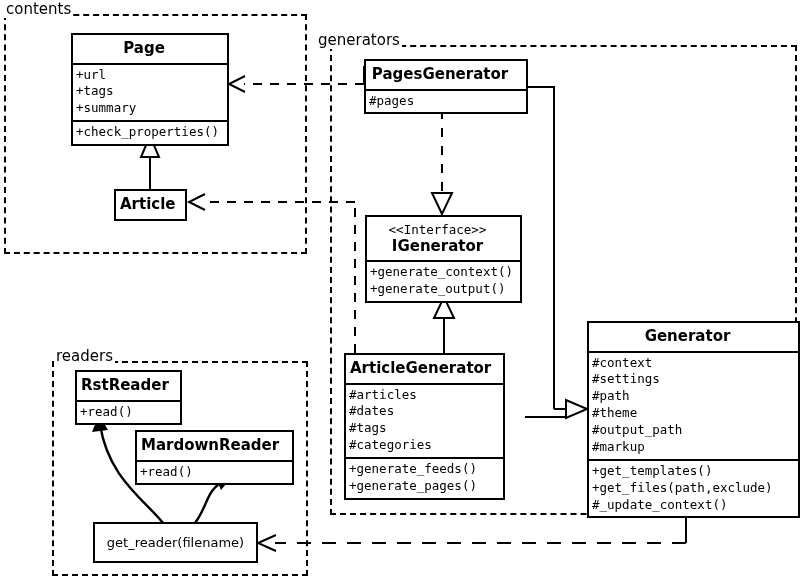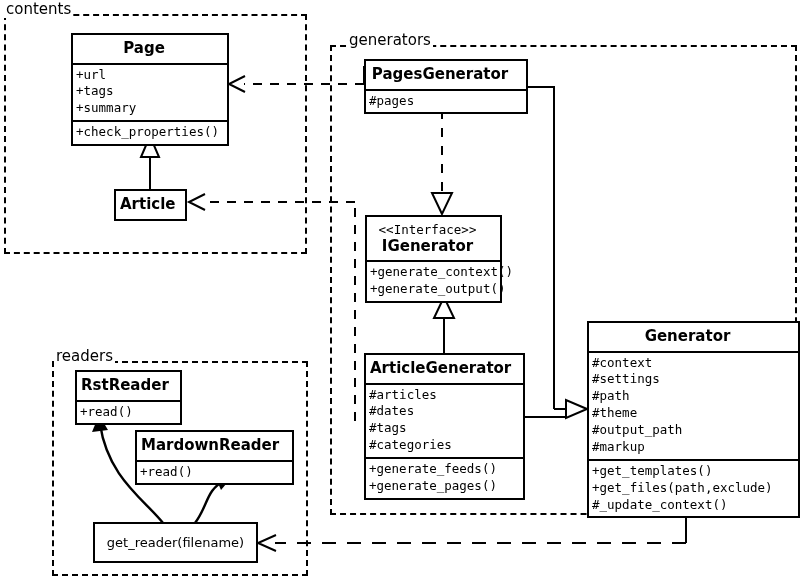--- a/index.html
+++ b/index.html
@@ -95,21 +95,21 @@
 </style>
 </head>
 <body>
 
 <div id="canvas">
 
   <div class="pkg" style="left:4px; top:14px; width:303px; height:240px;"></div>
   <div class="pkg-label" style="left:4px; top:0px;">contents</div>
 
   <div class="pkg" style="left:330px; top:45px; width:467px; height:470px;"></div>
-  <div class="pkg-label" style="left:347px; top:31px;">generators</div>
+  <div class="pkg-label" style="left:316px; top:31px;">generators</div>
 
   <div class="pkg" style="left:52px; top:361px; width:256px; height:215px;"></div>
   <div class="pkg-label" style="left:54px; top:347px;">readers</div>
 
   <svg class="layer" viewBox="0 0 803 579" xmlns="http://www.w3.org/2000/svg">
 
     <g>
       <line x1="150" y1="189" x2="150" y2="157" stroke="#000" stroke-width="2"></line>
       <polygon points="150,136 141,157 159,157" fill="#ffffff" stroke="#000" stroke-width="2"></polygon>
     </g>
@@ -179,32 +179,32 @@
     <div class="name">Article</div>
   </div>
 
   <div class="uml" style="left:364px; top:59px; width:164px;">
     <div class="name">PagesGenerator</div>
     <div class="sep compartment">
       <div class="row">#pages</div>
     </div>
   </div>
 
-  <div class="uml" style="left:365px; top:215px; width:137px;">
+  <div class="uml" style="left:365px; top:215px; width:157px;">
     <div class="name">
       <span class="stereo">&lt;&lt;Interface&gt;&gt;</span>
       <span>IGenerator</span>
     </div>
     <div class="sep compartment">
       <div class="row">+generate_context()</div>
       <div class="row">+generate_output()</div>
     </div>
   </div>
 
-  <div class="uml" style="left:364px; top:353px; width:161px;">
+  <div class="uml" style="left:344px; top:353px; width:161px;">
     <div class="name">ArticleGenerator</div>
     <div class="sep compartment">
       <div class="row">#articles</div>
       <div class="row">#dates</div>
       <div class="row">#tags</div>
       <div class="row">#categories</div>
     </div>
     <div class="sep compartment">
       <div class="row">+generate_feeds()</div>
       <div class="row">+generate_pages()</div>

